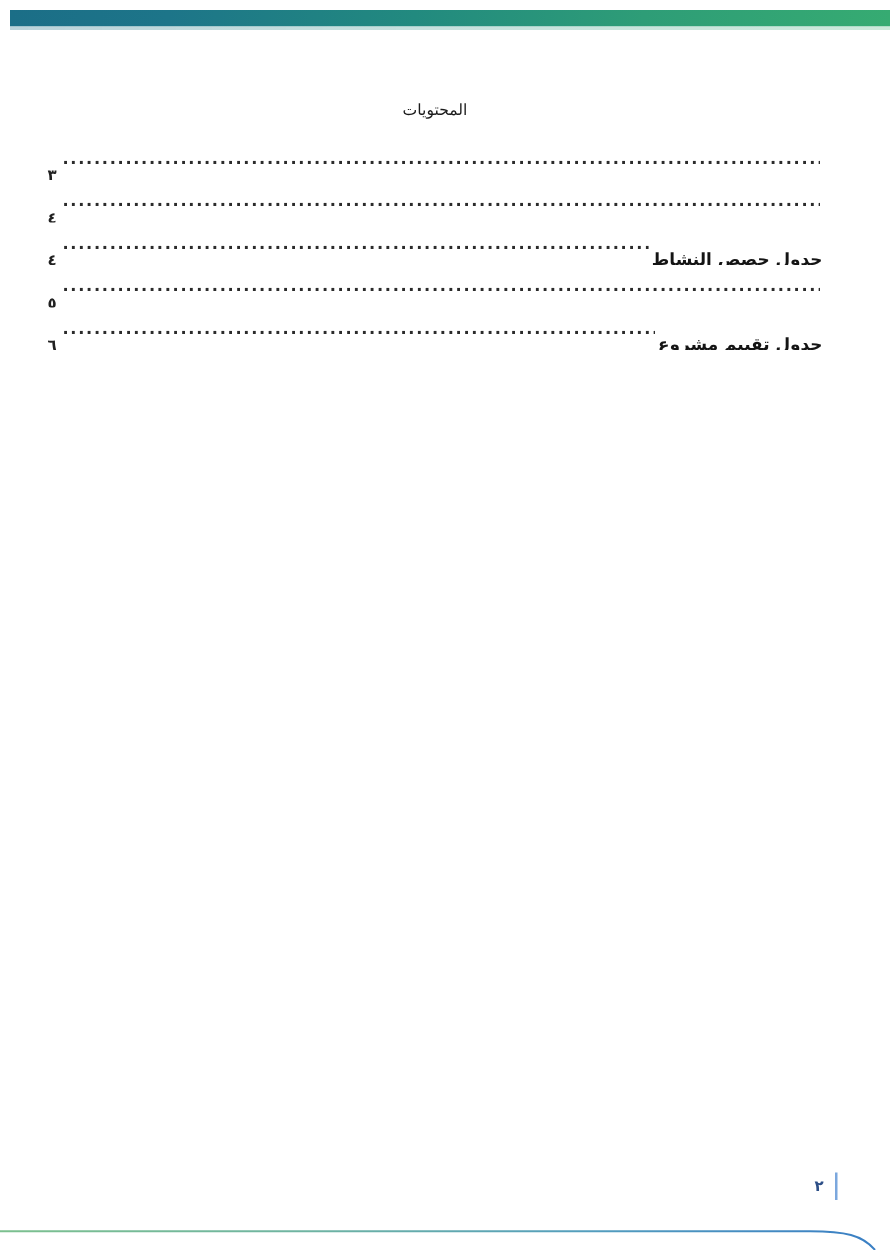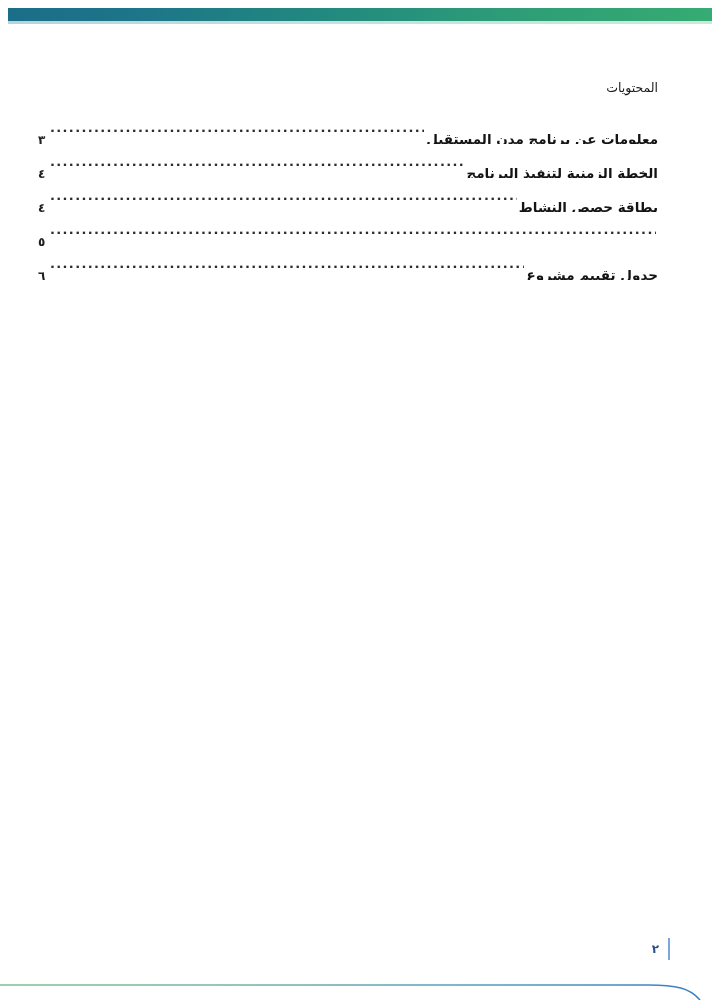--- a/index.html
+++ b/index.html
@@ -56,21 +56,21 @@
     text-align: right;
   }
 
   .toc-title {
     font-size: 12.5px;
     font-weight: 400;
     color: #1a1a1a;
     letter-spacing: 0;
     line-height: 20px;
     margin: 0 0 12px 0;
-    text-align: right;
+    text-align: center;
     white-space: nowrap;
   }
 
   .toc-list {
     list-style: none;
     margin: 0;
     padding: 0;
   }
 
   .toc-entry {
@@ -167,33 +167,31 @@
   <div class="header-band"></div>
   <div class="header-band-shadow"></div>
 
   <div class="content">
 
     <div class="toc-title">المحتويات</div>
 
     <ul class="toc-list">
 
       <li class="toc-entry">
-        <span class="toc-label">معلومات عن برنامج مدن المستقبل</span>
         <span class="toc-leader"></span>
         <span class="toc-page">٣</span>
       </li>
 
       <li class="toc-entry">
-        <span class="toc-label">الخطة الزمنية لتنفيذ البرنامج</span>
         <span class="toc-leader"></span>
         <span class="toc-page">٤</span>
       </li>
 
       <li class="toc-entry">
-        <span class="toc-label">بطاقة حصص النشاط</span>
+        <span class="toc-label">جدول حصص النشاط</span>
         <span class="toc-leader"></span>
         <span class="toc-page">٤</span>
       </li>
 
       <li class="toc-entry">
         <span class="toc-leader"></span>
         <span class="toc-page">٥</span>
       </li>
 
       <li class="toc-entry">

